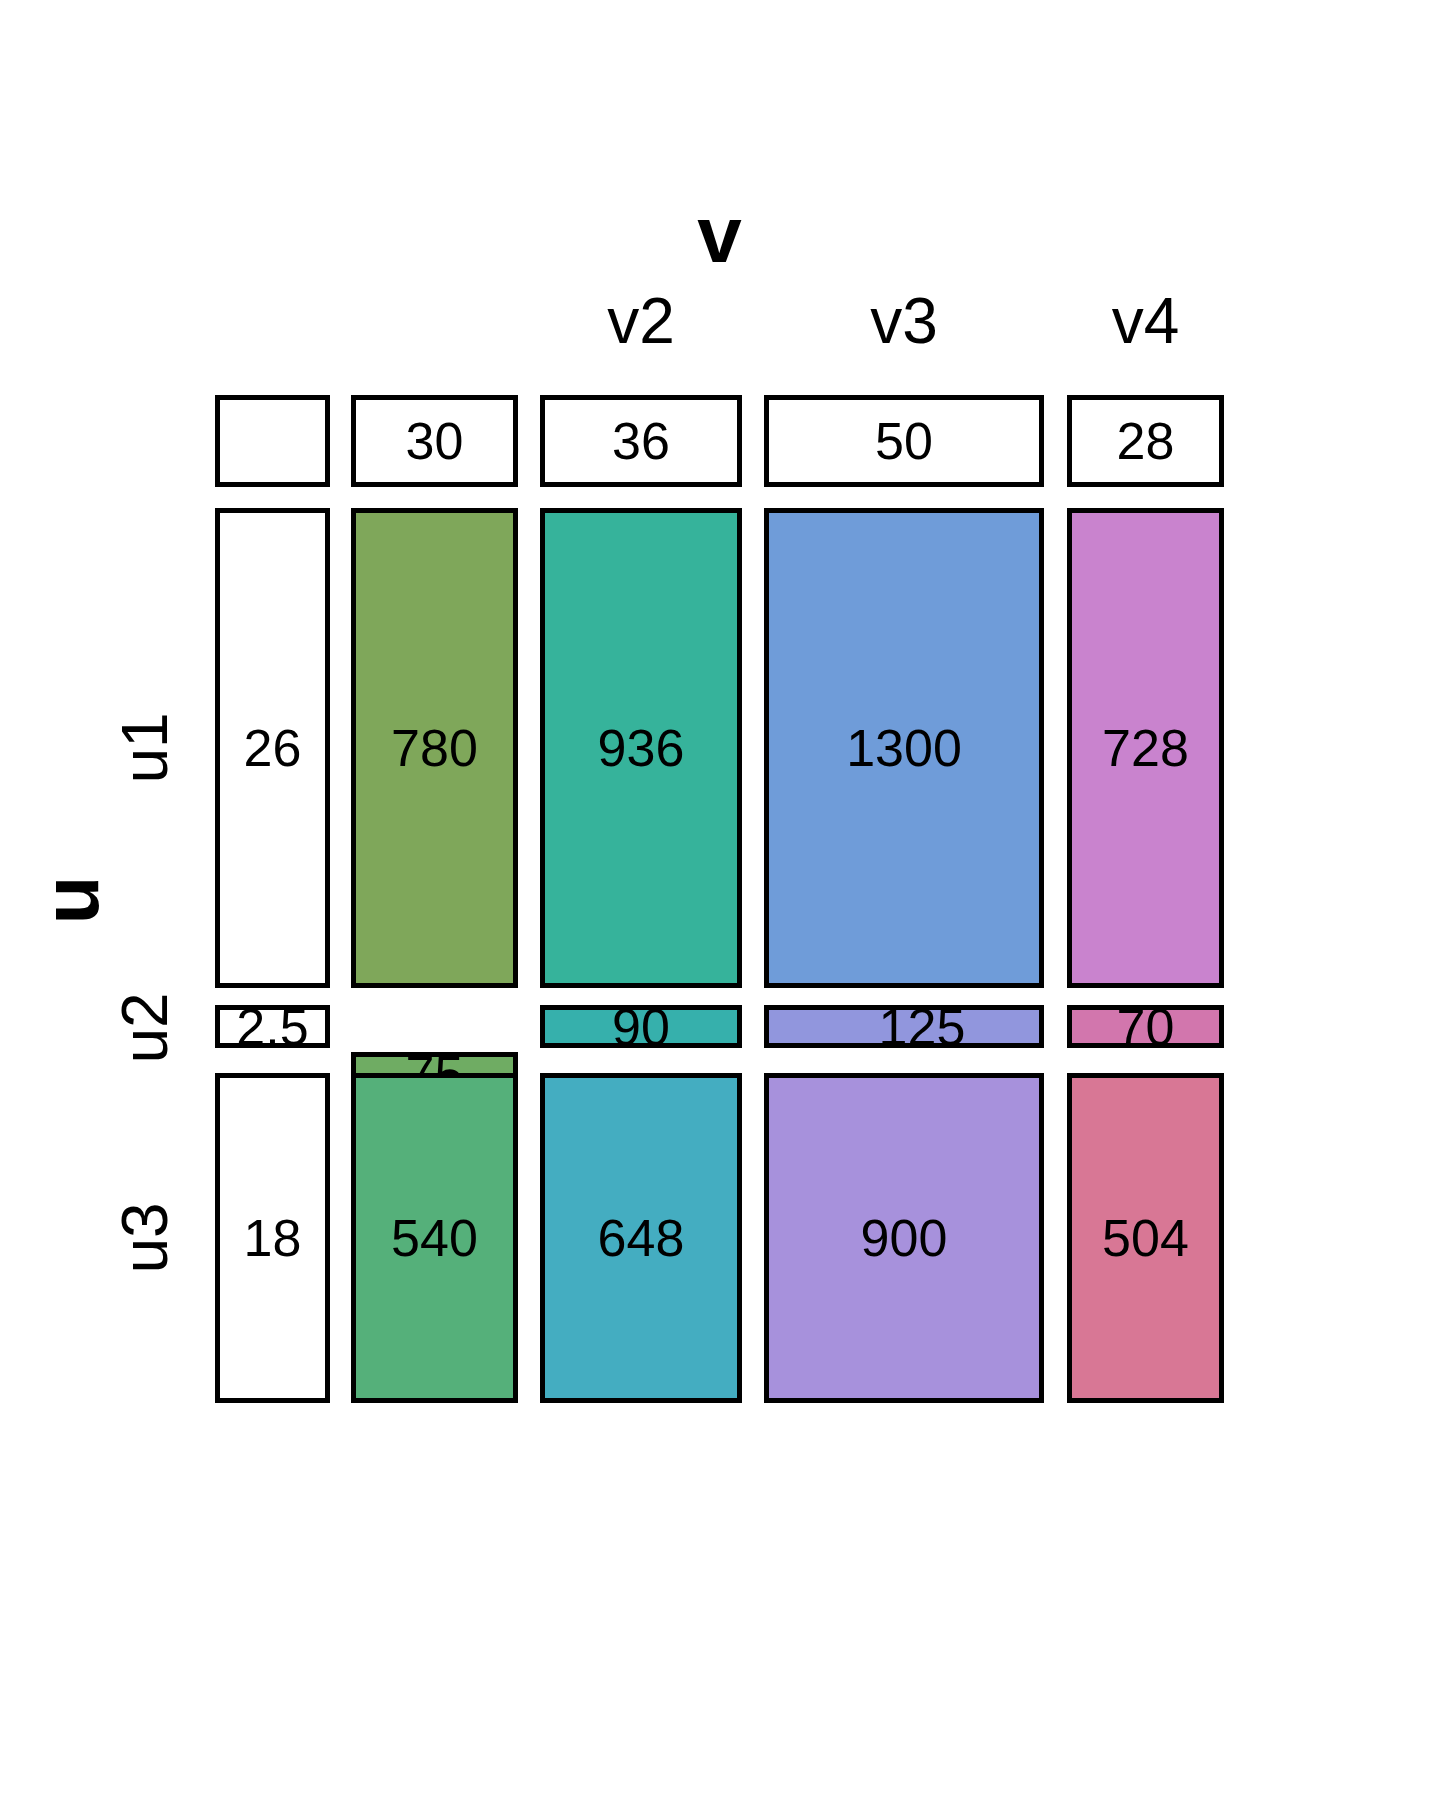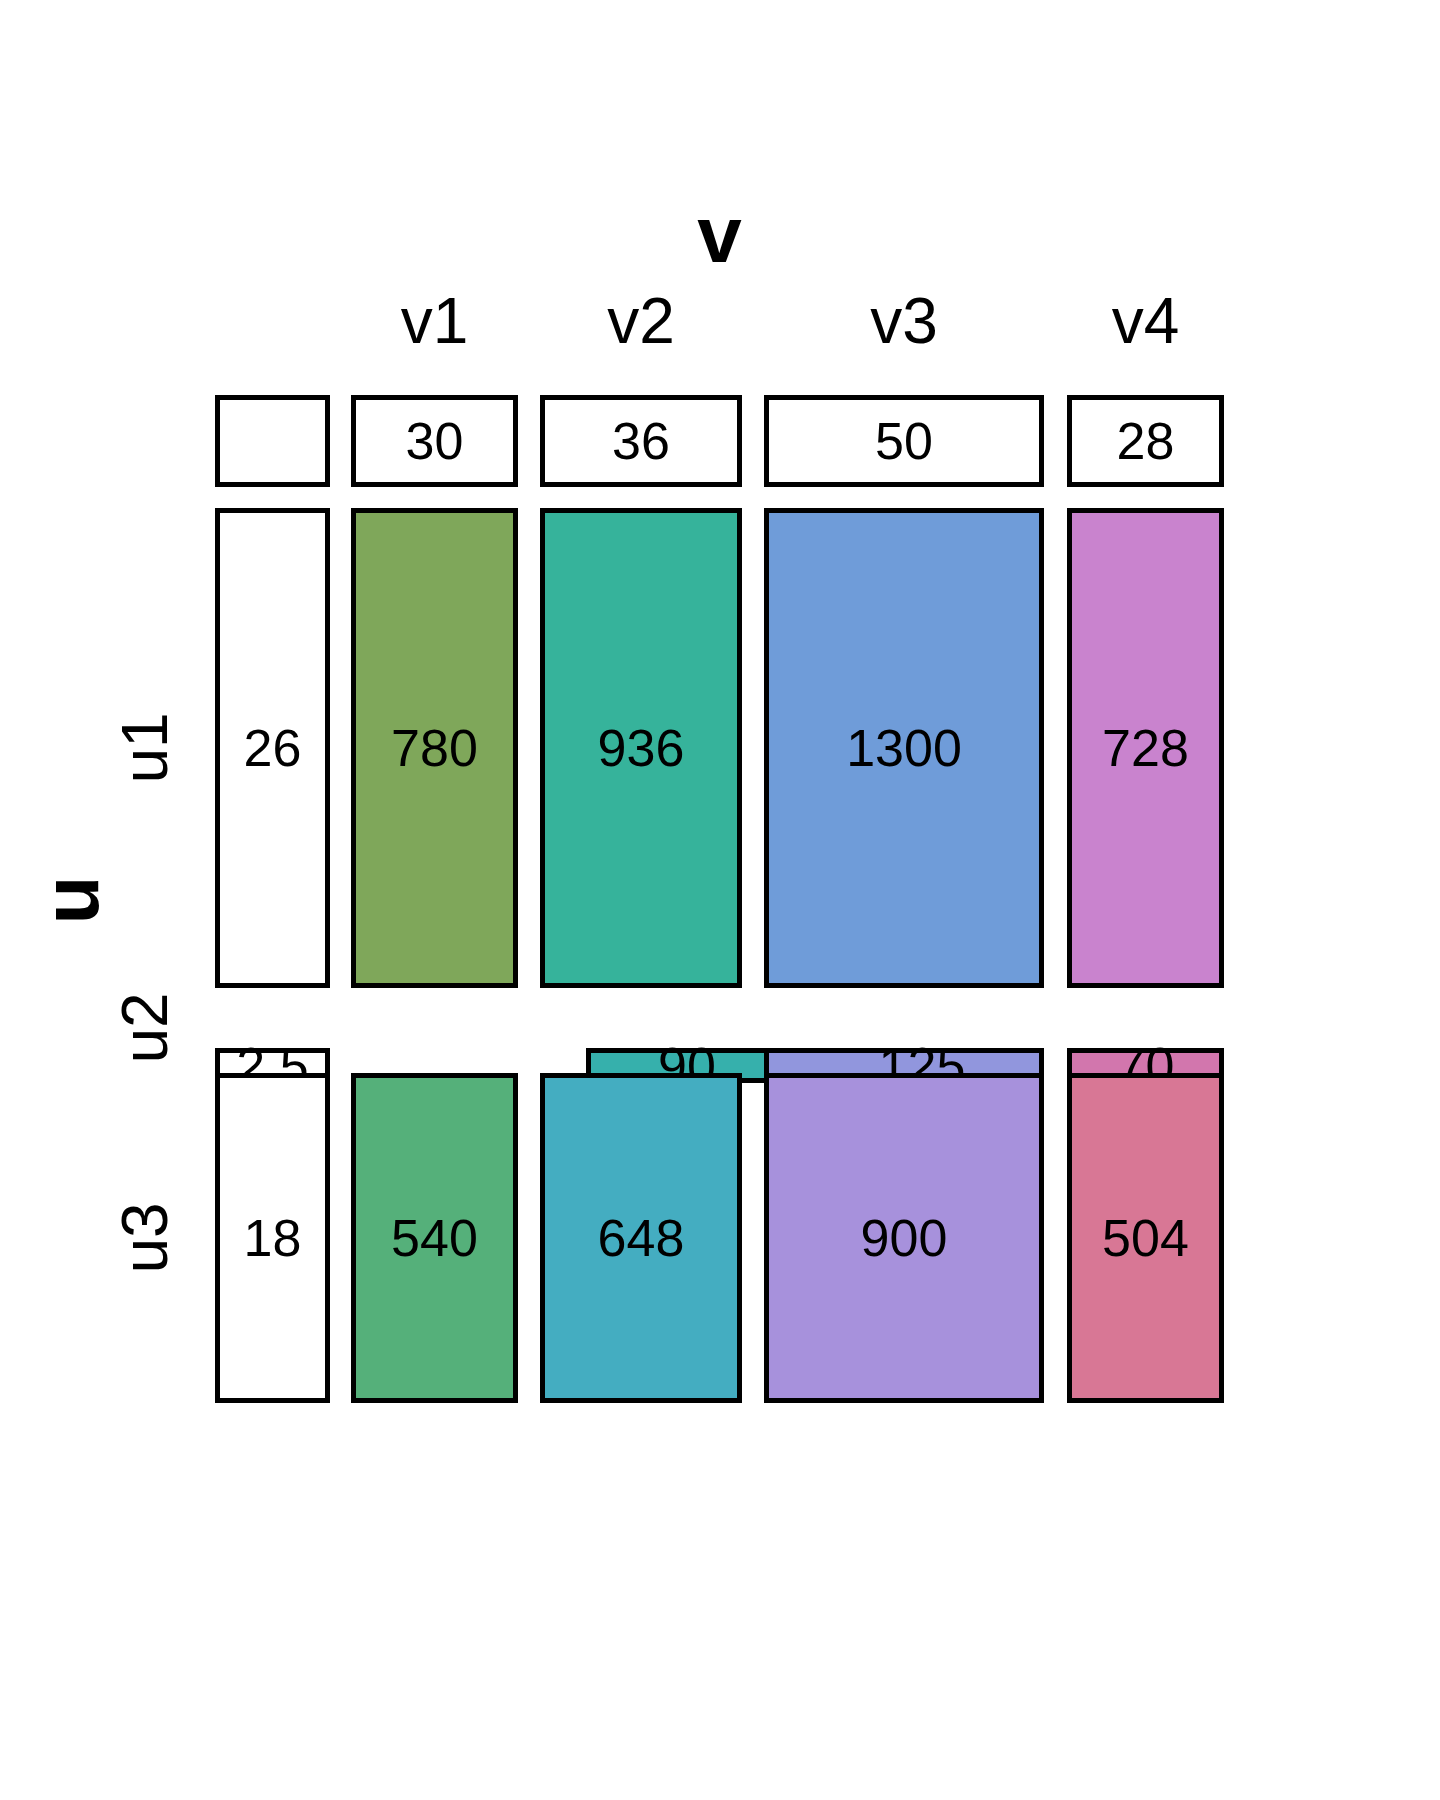--- a/index.html
+++ b/index.html
@@ -13,21 +13,21 @@
   }
   
   .c0{left:215px;width:115px}
   .c1{left:351px;width:167px}
   .c2{left:540px;width:202px}
   .c3{left:764px;width:280px}
   .c4{left:1067px;width:157px}
   
   .rh{top:395px;height:92px}
   .r1{top:508px;height:480px}
-  .r2{top:1048px;height:35px}
+  .r2{top:1005px;height:43px}
   .r3{top:1073px;height:330px}
 
   .box{
     position:absolute;
     box-sizing:border-box;
     border:5px solid #000;
     background:#fff;
     display:flex;align-items:center;justify-content:center;
     font-size:52px;line-height:1;
     overflow:visible;
@@ -59,21 +59,20 @@
   .rl3{top:1238px}
 </style>
 </head>
 <body>
 
 <div class="canvas">
 
   <div class="title-v">v</div>
   <div class="title-u">u</div>
 
-  <div class="collab c1">v1</div>
   <div class="collab c2">v2</div>
   <div class="collab c3">v3</div>
   <div class="collab c4">v4</div>
 
   <div class="rowlab rl1">u1</div>
   <div class="rowlab rl2">u2</div>
   <div class="rowlab rl3">u3</div>
 
   <div class="box c0 rh"></div>
   <div class="box c1 rh">30</div>
@@ -82,21 +81,21 @@
   <div class="box c4 rh">28</div>
 
   <div class="box c0 r1">26</div>
   <div class="box c1 r1" style="background-color: rgb(127, 167, 90);">780</div>
   <div class="box c2 r1" style="background-color: rgb(54, 179, 155);">936</div>
   <div class="box c3 r1" style="background-color: rgb(111, 156, 217);">1300</div>
   <div class="box c4 r1" style="background-color: rgb(201, 131, 206);">728</div>
 
   <div class="box c0 r2">2.5</div>
   <div class="box c1 r2" style="background-color: rgb(111, 172, 99); margin-top: 47px;">75</div>
-  <div class="box c2 r2" style="background-color: rgb(54, 176, 172); margin-left: 46px;">90</div>
+  <div class="box c2 r2" style="background-color: rgb(54, 176, 172);">90</div>
   <div class="box c3 r2" style="background-color: rgb(145, 150, 221); padding-left: 36px;">125</div>
   <div class="box c4 r2" style="background-color: rgb(210, 118, 173);">70</div>
 
   <div class="box c0 r3">18</div>
   <div class="box c1 r3" style="background-color: rgb(85, 176, 122);">540</div>
   <div class="box c2 r3" style="background-color: rgb(68, 173, 193);">648</div>
   <div class="box c3 r3" style="background-color: rgb(167, 145, 220);">900</div>
   <div class="box c4 r3" style="background-color: rgb(216, 119, 149);">504</div>
 
 </div>

